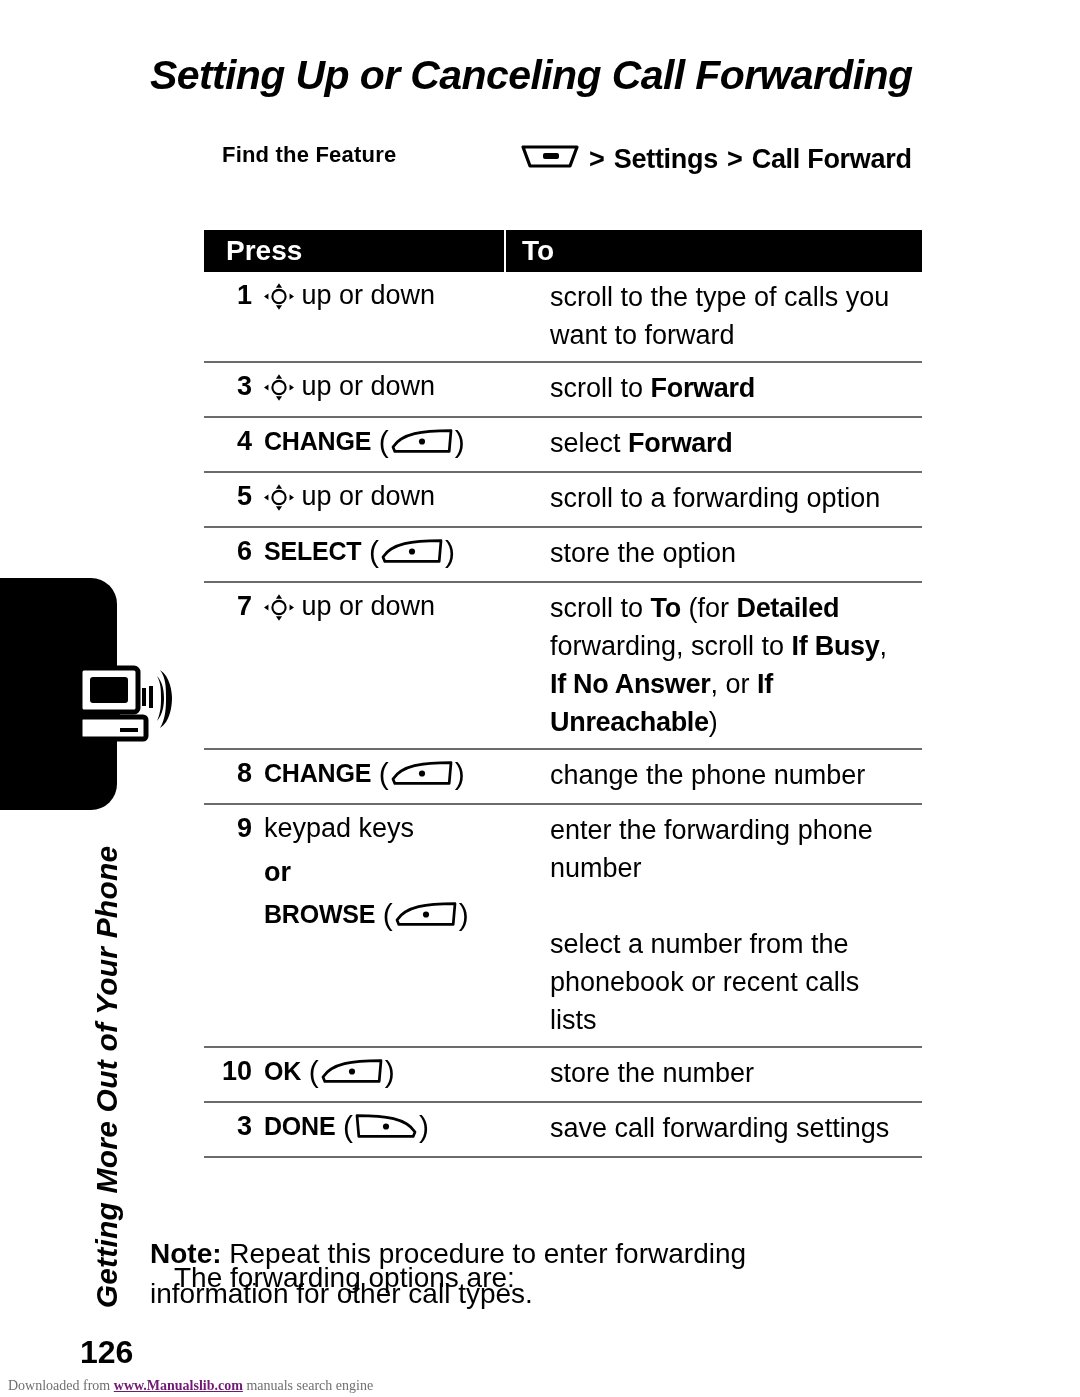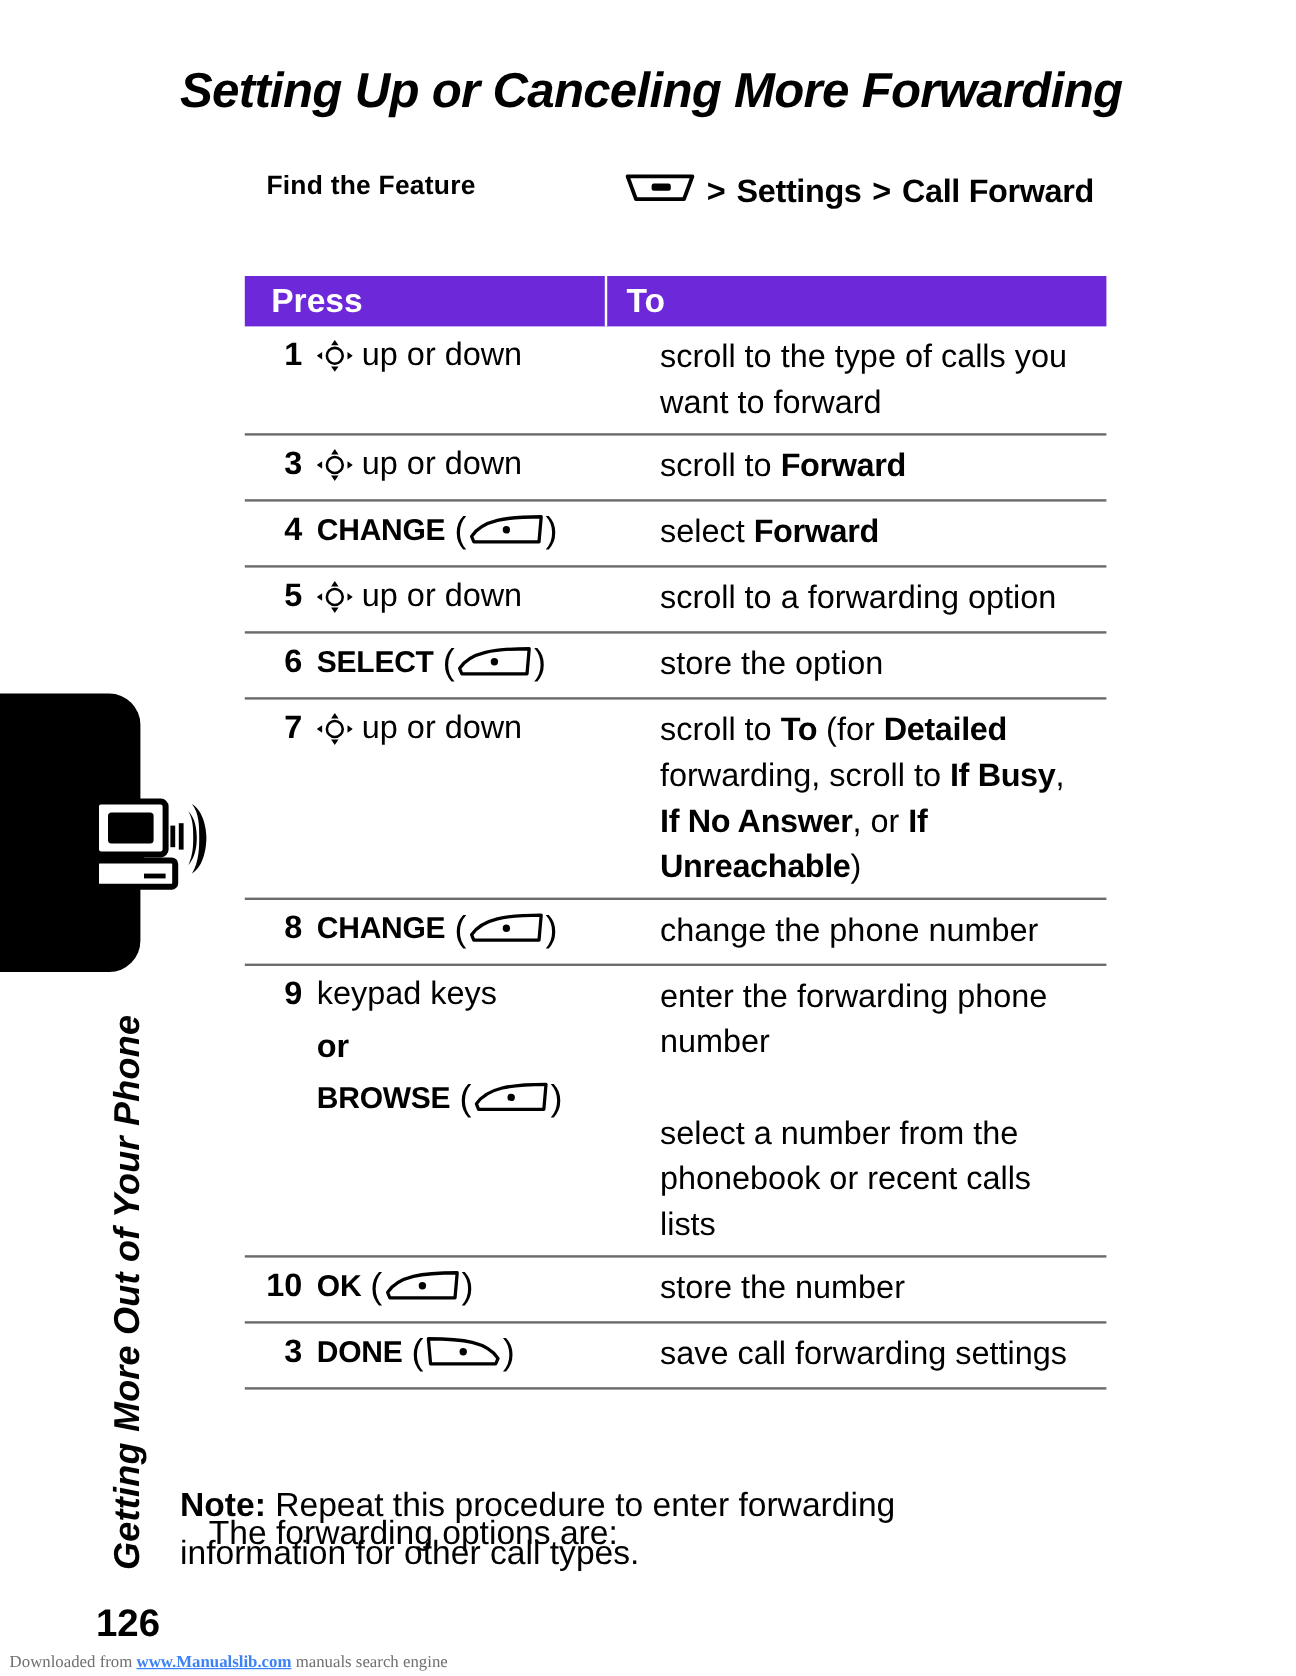--- a/index.html
+++ b/index.html
@@ -91,21 +91,21 @@
 
   
   #steps-table {
     position: absolute;
     left: 204px;
     top: 230px;
     width: 718px;
   }
   #table-head {
     display: flex;
-    background: #6d28d9;
+    background: #000000;
     color: #ffffff;
     height: 42px;
     align-items: center;
   }
   #table-head .th-press {
     width: 302px;
     padding-left: 22px;
     box-sizing: border-box;
     font-size: 28px;
     font-weight: bold;
@@ -219,21 +219,21 @@
   #footer {
     position: absolute;
     left: 8px;
     top: 1378px;
     font-family: "Liberation Serif", serif;
     font-size: 14px;
     color: #6f6f6f;
     white-space: nowrap;
   }
   #footer-link {
-    color: #3b82f6;
+    color: #701a75;
     text-decoration: underline;
     font-weight: bold;
   }
 </style>
 </head>
 <body>
 
 <div id="side-tab"></div>
 
 <div id="side-icon">
@@ -249,21 +249,21 @@
     <rect x="64" y="26" width="4" height="18" fill="#000000"></rect>
     <rect x="71" y="24" width="4" height="22" fill="#000000"></rect>
 
     <path d="M82 8 C92 14 94 30 94 36 C94 44 92 60 82 66 C88 56 88 44 88 36 C88 26 88 16 82 8 Z" fill="#000000"></path>
     <path d="M79 14 C85 20 86 30 86 36 C86 43 85 52 79 59 C83 50 83 42 83 36 C83 29 83 21 79 14 Z" fill="#000000"></path>
   </svg>
 </div>
 
 <div id="side-vertical-label">Getting More Out of Your Phone</div>
 
-<div id="page-title">Setting Up or Canceling More Forwarding</div>
+<div id="page-title">Setting Up or Canceling Call Forwarding</div>
 
 <div id="find-feature-row">
   <div id="find-feature-label">Find the Feature</div>
   <div id="find-feature-path">
     <span class="icon-inline">
       <svg viewBox="0 0 60 28" width="60" height="28">
         <path d="M3 5 L57 5 L50 24 L10 24 Z" fill="#ffffff" stroke="#000000" stroke-width="3.2" stroke-linejoin="round"></path>
         <rect x="23" y="11" width="16" height="6" rx="2" fill="#000000"></rect>
       </svg>
     </span>

